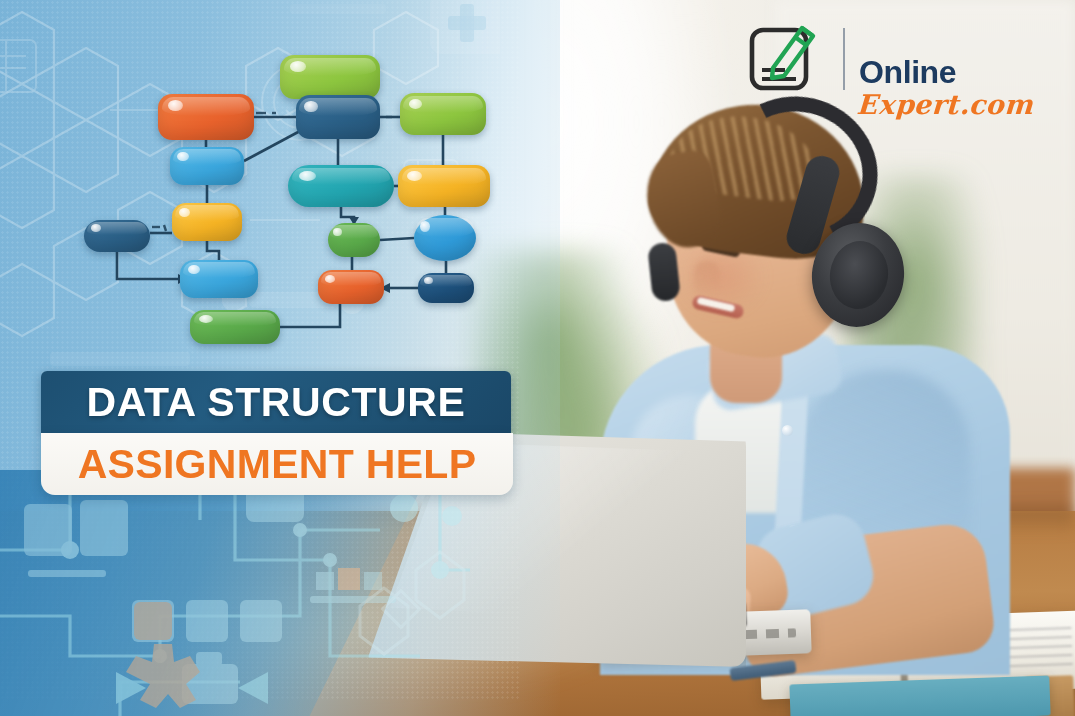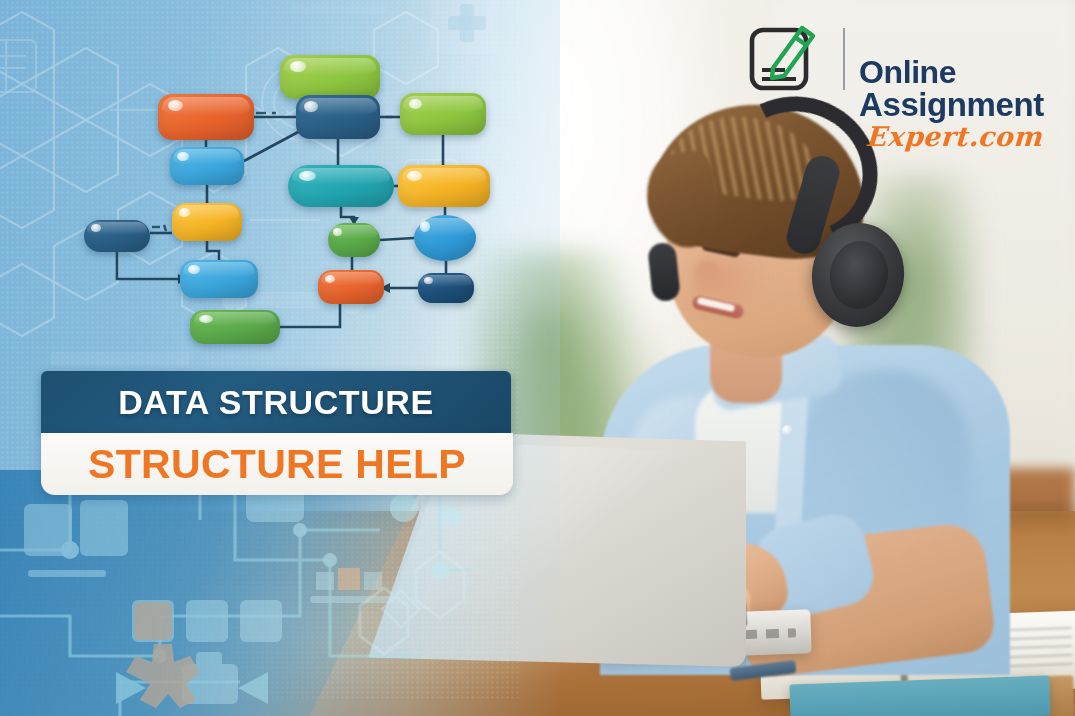--- a/index.html
+++ b/index.html
@@ -361,21 +361,21 @@
   
   .band-top {
     position:absolute; left:41px; top:371px; width:470px; height:62px;
     background:linear-gradient(135deg,#1d4f71 0%, #235b80 38%, #1f5274 70%, #1a4767 100%);
     border-radius:6px 6px 0 0;
     box-shadow:0 3px 10px rgba(10,40,65,.35);
     display:flex; align-items:center; justify-content:center;
   }
   .band-top span {
     color:#ffffff;
-    font-size:34px; font-weight:bold; letter-spacing:.6px;
+    font-size:41px; font-weight:bold; letter-spacing:.6px;
     line-height:1;
     text-shadow:0 2px 4px rgba(0,0,0,.28);
     white-space:nowrap;
   }
   .band-bottom {
     position:absolute; left:41px; top:433px; width:472px; height:62px;
     background:linear-gradient(180deg,#fbfaf7 0%, #f3f1ec 100%);
     border-radius:0 0 14px 14px;
     box-shadow:0 4px 12px rgba(10,40,65,.22);
     display:flex; align-items:center; justify-content:center;
@@ -681,35 +681,34 @@
         <div class="node" style="left: 130px; top: 255px; width: 90px; height: 34px; background: linear-gradient(150deg, rgb(109, 188, 88) 0%, rgb(90, 170, 74) 58%, rgba(0, 0, 0, 0.12) 100%), rgb(90, 170, 74);">
           <div class="node-gloss"></div>
         </div>
       </div>
   </div>
 
   <div class="band-top">
     <span>DATA STRUCTURE</span>
   </div>
   <div class="band-bottom">
-    <span>STRUCTURE HELP</span>
+    <span>ASSIGNMENT HELP</span>
   </div>
 
   <div class="logo">
     <svg class="logo-mark" viewBox="0 0 78 74">
       <rect x="5" y="10" width="54" height="58" rx="11" fill="none" stroke="#2c2c2c" stroke-width="4.6"></rect>
       <line x1="15" y1="50" x2="38" y2="50" stroke="#2c2c2c" stroke-width="4"></line>
       <line x1="15" y1="59" x2="49" y2="59" stroke="#2c2c2c" stroke-width="4"></line>
       <g stroke="#21a453" stroke-width="4.4" fill="none" stroke-linejoin="round">
         <path d="M26 48 L55 8 L66 16 L37 56 L25 58 Z"></path>
         <line x1="55" y1="8" x2="66" y2="16"></line>
         <line x1="48" y1="17" x2="59" y2="25"></line>
       </g>
     </svg>
     <div class="logo-divider"></div>
     <div class="logo-text">
       <div class="logo-l1">Online</div>
-      <div class="logo-l2">Assignment</div>
       <div class="logo-l3">Expert.com</div>
     </div>
   </div>
 
 </div>
 
 </body></html>

